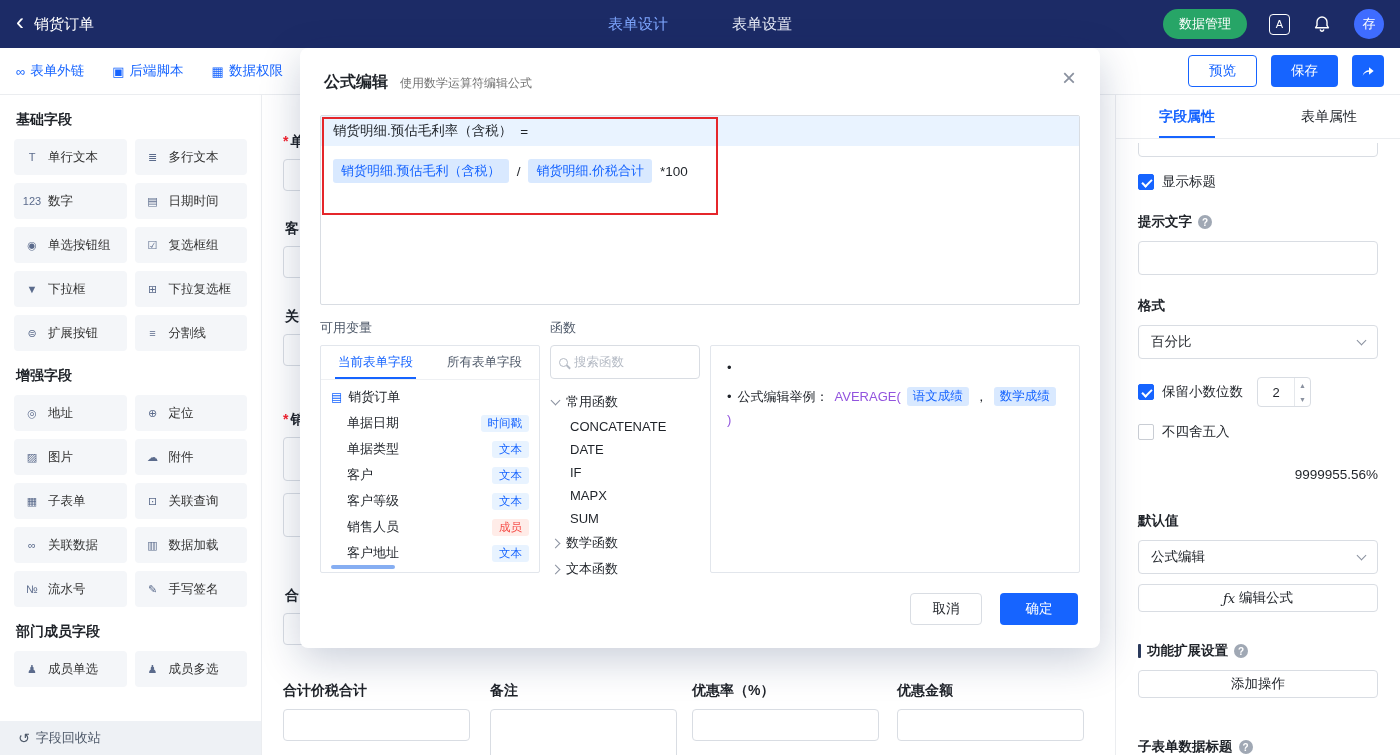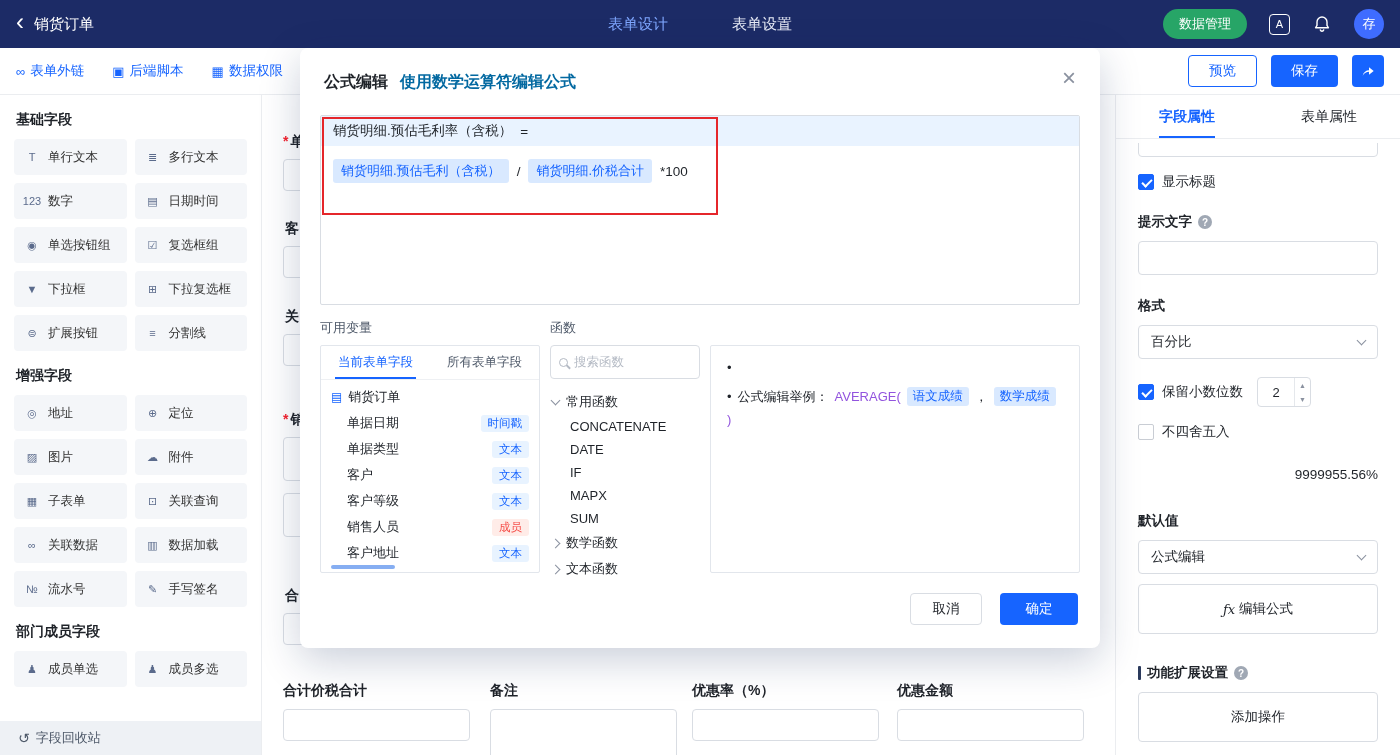--- a/index.html
+++ b/index.html
@@ -73,31 +73,31 @@
   .chev { width:7px; height:7px; border-right:1.5px solid #8a919f; border-bottom:1.5px solid #8a919f; display:inline-block; flex:none; }
   .chev.down { transform:rotate(45deg); margin-top:-3px; }
   .chev.right { transform:rotate(-45deg); }
   .rp-row { display:flex; align-items:center; gap:8px; margin-top:18px; font-size:13.5px; color:#1f2329; }
   .stepper { margin-left:6px; width:54px; height:30px; border:1px solid #d9dde3; border-radius:4px; display:flex; background:#fff; }
   .st-val { flex:1; display:flex; align-items:center; justify-content:center; font-size:13px; }
   .st-btns { width:16px; border-left:1px solid #e5e8ec; display:flex; flex-direction:column; }
   .st-up,.st-dn { flex:1; font-size:7px; color:#8a919f; display:flex; align-items:center; justify-content:center; cursor:pointer; }
   .rp-preview { margin-top:26px; text-align:right; font-size:13.5px; color:#1f2329; }
   .rp-label.mt { margin-top:30px; }
-  .rp-btn { margin-top:10px; width:100%; height:50px; border:1px solid #d9dde3; background:#fff; border-radius:4px; font-size:13.5px; color:#1f2329; display:flex; align-items:center; justify-content:center; gap:4px; }
+  .rp-btn { margin-top:10px; width:100%; height:28px; border:1px solid #d9dde3; background:#fff; border-radius:4px; font-size:13.5px; color:#1f2329; display:flex; align-items:center; justify-content:center; gap:4px; }
   .fx { font-style:italic; font-family:"DejaVu Serif",serif; font-size:13px; }
   .rp-section { margin-top:30px; display:flex; align-items:center; gap:6px; font-weight:bold; font-size:13.5px; color:#1f2329; }
   .bar { width:3px; height:14px; background:#2b3a5c; border-radius:1px; flex:none; }
   .rp-section.s2 { margin-top:40px; }
 
   
   .modal { position:absolute; left:300px; top:48px; width:800px; height:600px; background:#fff; border-radius:8px; box-shadow:0 12px 40px rgba(15,35,85,0.22); z-index:50; }
   .m-header { display:flex; align-items:baseline; padding:24px 24px 0; gap:12px; }
   .m-title { font-size:16px; font-weight:bold; color:#1f2329; }
-  .m-sub { font-size:16px; color:#0369a1;font-weight:bold; }
+  .m-sub { font-size:12px; color:#737373; }
   .m-close { position:absolute; right:24px; top:18px; font-size:24px; color:#8a919f; cursor:pointer; line-height:1; }
   .formula-wrap { position:relative; margin:22px 20px 0; height:190px; border:1px solid #d9dde3; border-radius:2px; background:#fff; }
   .f-line1 { height:30px; background:#e9f3ff; display:flex; align-items:center; padding:0 12px; font-size:13.5px; color:#1f2329; gap:8px; }
   .f-line2 { padding:13px 12px; display:flex; align-items:center; gap:8px; font-size:13.5px; color:#1f2329; }
   .chip { background:var(--chip_bg,#d9e9ff); color:var(--accent,#1664ff); border-radius:3px; padding:3px 8px; font-size:13px; white-space:nowrap; cursor:pointer; }
   .chip.sm { padding:1px 6px; font-size:12.5px; }
   .red-frame { position:absolute; left:1px; top:1px; width:396px; height:98px; border:2px solid var(--highlight_red,#e5262b); pointer-events:none; }
   .p-labels { display:flex; margin:14px 20px 8px; font-size:13px; color:#4e5969; }
   .pl-var { width:230px; }
   .panels { display:flex; gap:10px; margin:0 20px; height:228px; }

